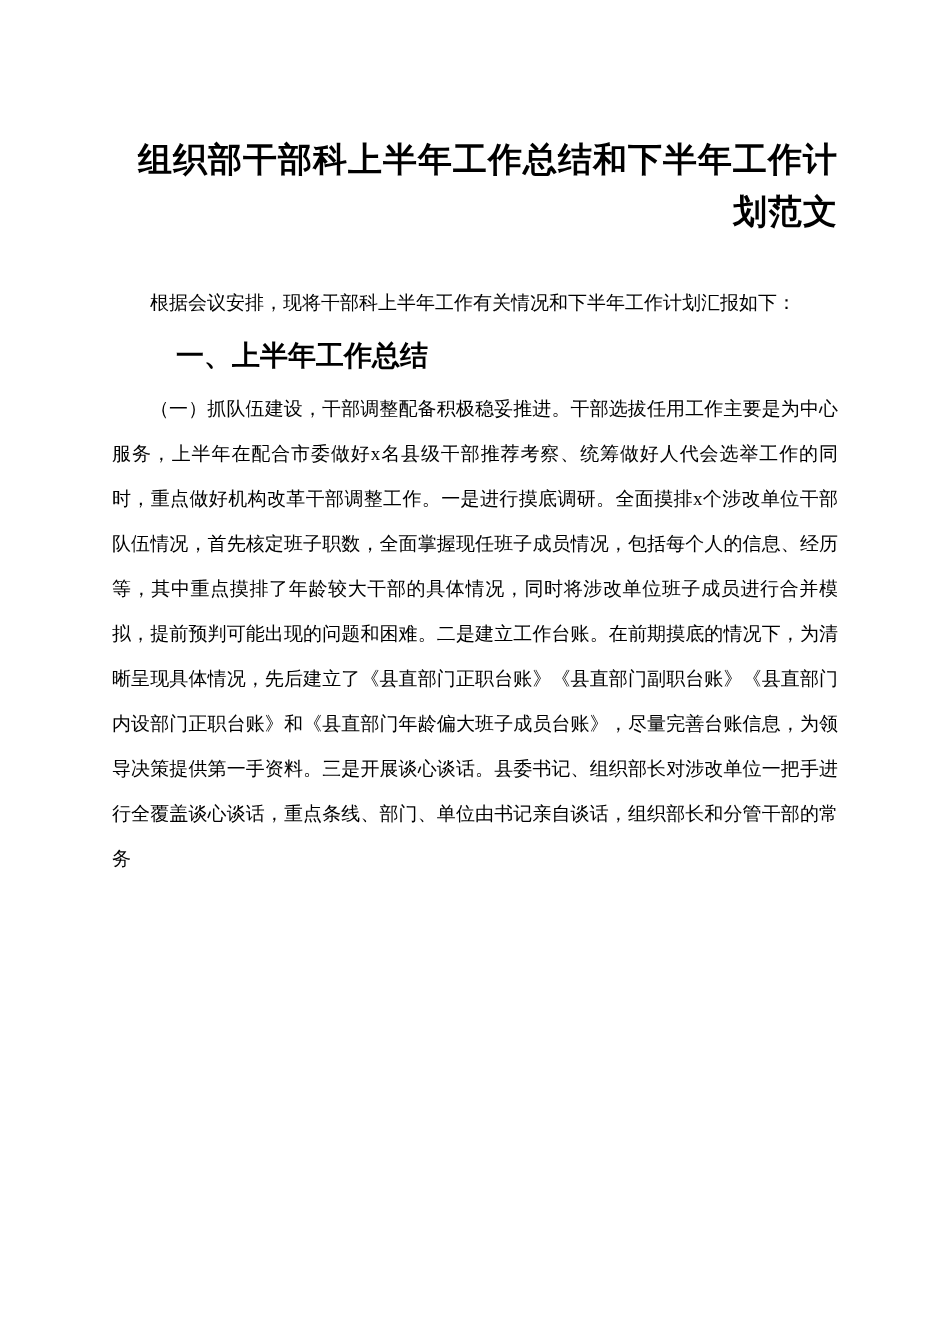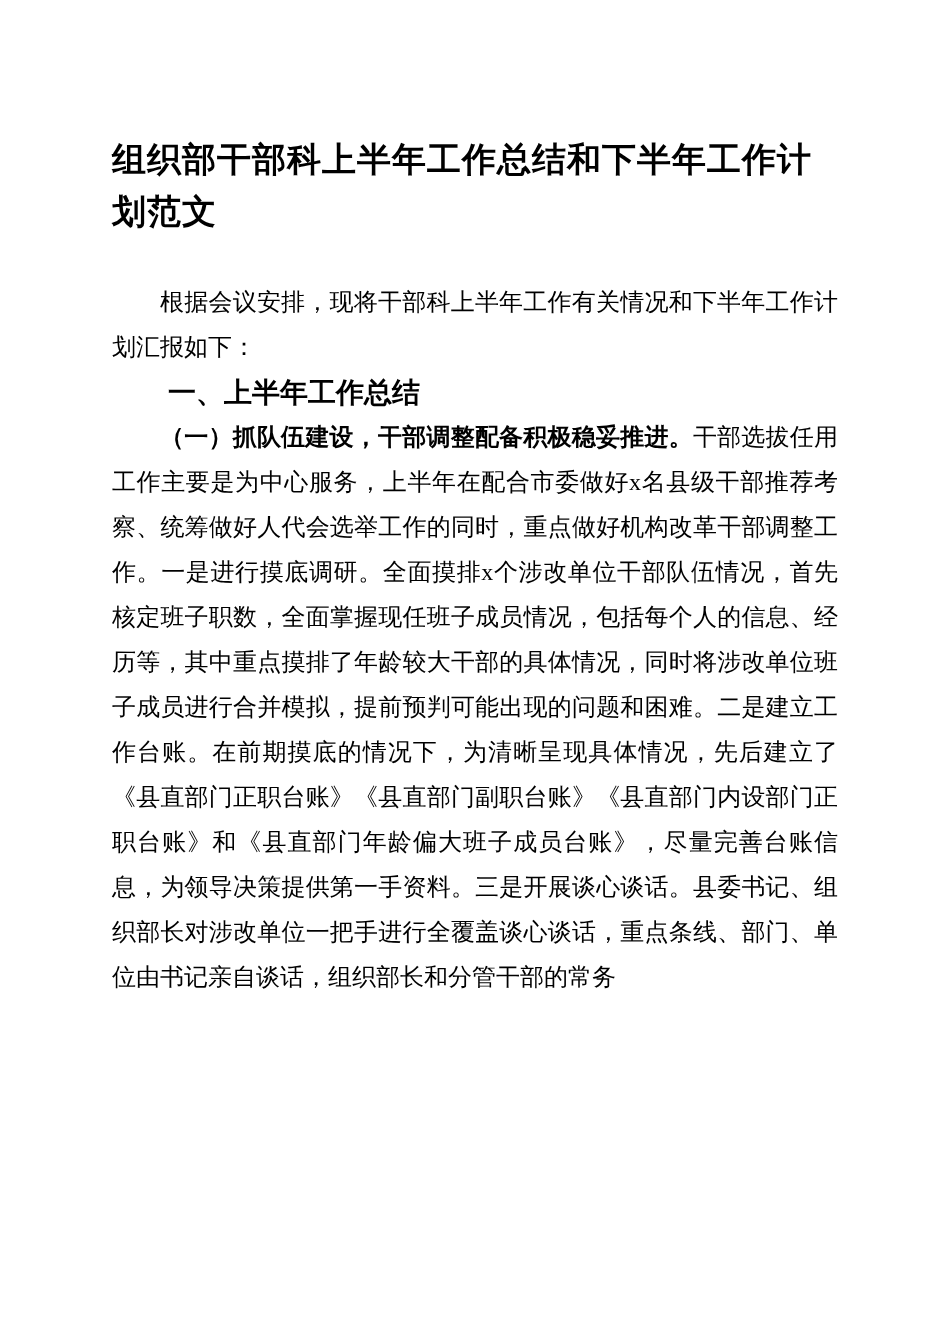--- a/index.html
+++ b/index.html
@@ -17,42 +17,42 @@
     padding: 134px 112px 0 112px;
     overflow: hidden;
     color: #000000;
   }
   .doc-title {
     margin: 0 0 42px 0;
     font-family: "Liberation Serif", "DejaVu Serif", serif;
     font-weight: bold;
     font-size: 34px;
     line-height: 52px;
-    text-align: left;
+    text-align: right;
     letter-spacing: 1px;
   }
   .body-para {
     margin: 0;
     font-family: "Liberation Serif", "DejaVu Serif", serif;
-    font-size: 24px;
+    font-size: 19px;
     line-height: 45px;
     text-align: justify;
     text-indent: 2em;
     word-break: break-all;
   }
   .section-heading {
-    margin: 0;
+    margin: 8px;
     font-family: "Liberation Sans", "DejaVu Sans", sans-serif;
     font-weight: bold;
     font-size: 28px;
     line-height: 45px;
     text-indent: 2em;
   }
   .lead-in {
-    font-weight: bold;
+    font-weight: normal;
     font-family: "Liberation Serif", "DejaVu Serif", serif;
     margin-top: 40px;
   }
 </style>
 </head>
 <body>
 
 <div class="page">
 
   <h1 class="doc-title">组织部干部科上半年工作总结和下半年工作计划范文</h1>

